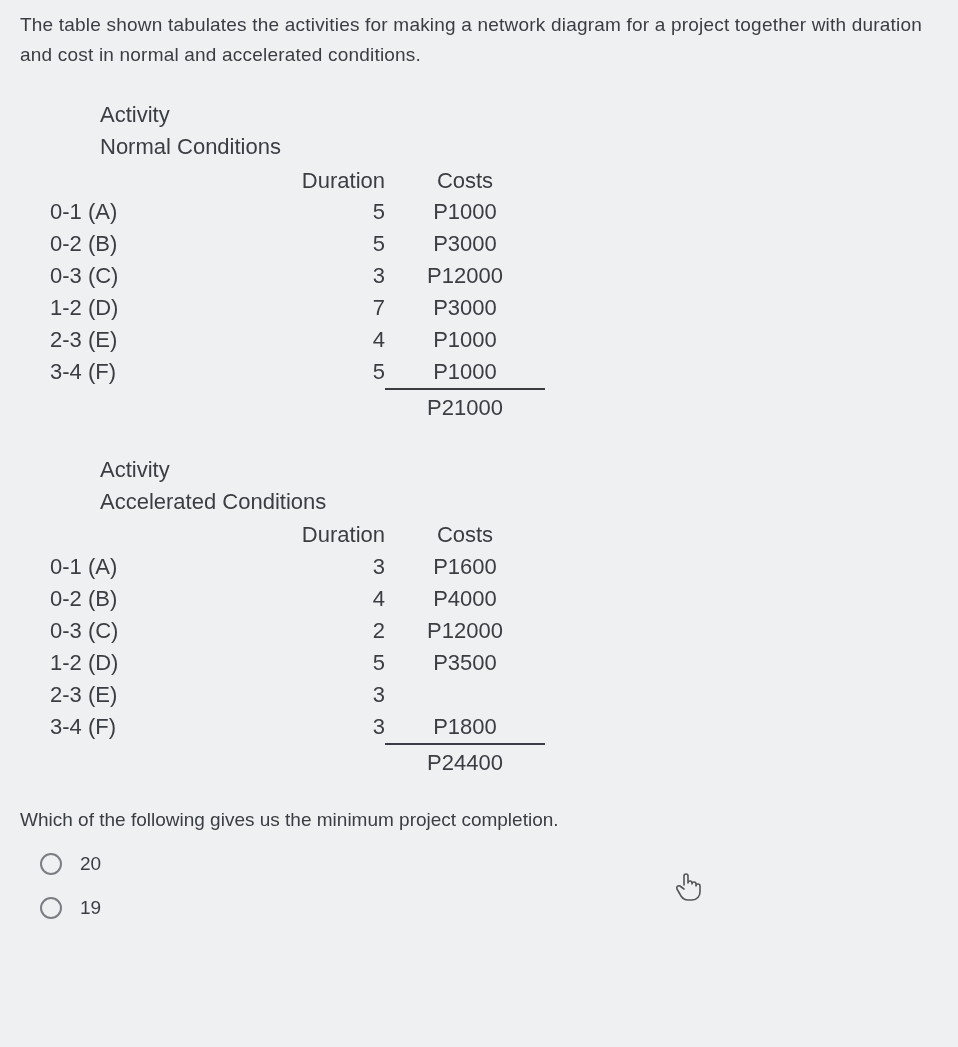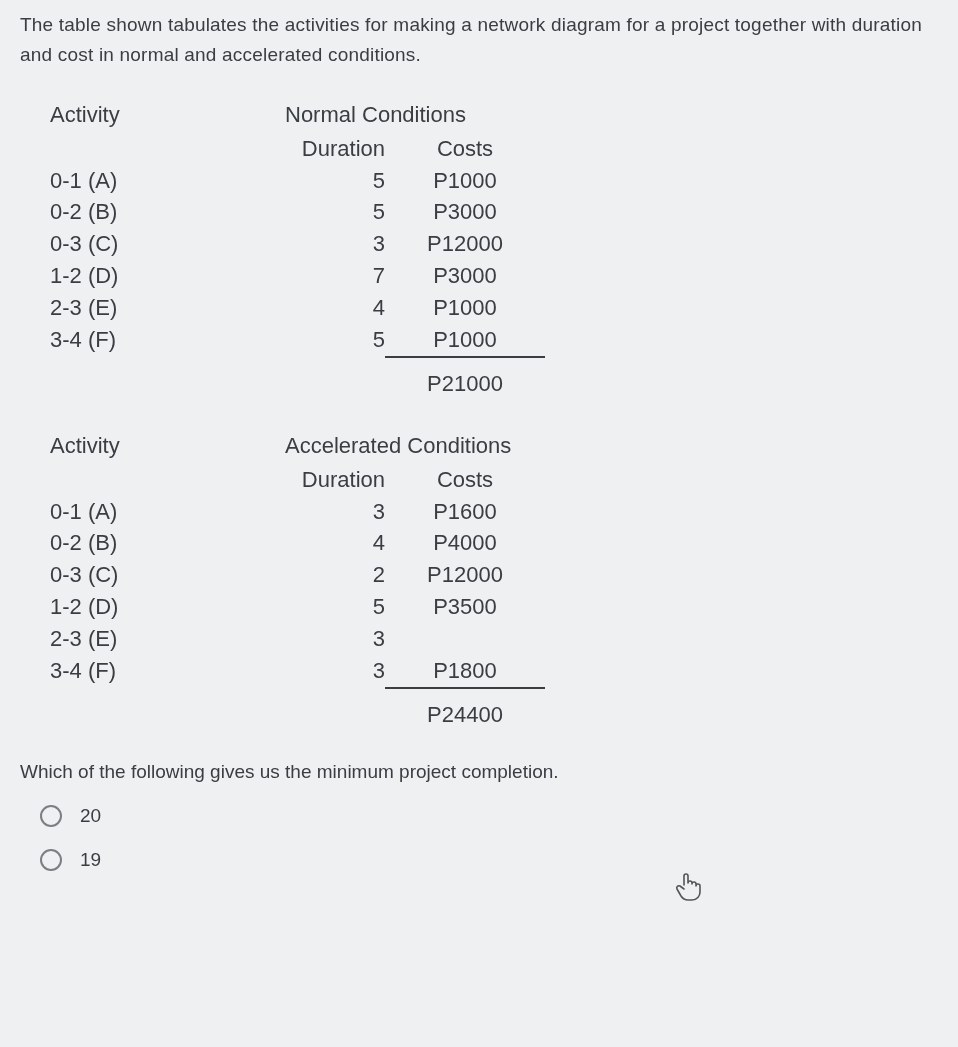--- a/index.html
+++ b/index.html
@@ -29,32 +29,33 @@
     align-items: baseline;
     font-size: 22px;
     line-height: 1.45;
   }
   .col-activity { width: 185px; }
   .col-duration { width: 150px; text-align: right; }
   .col-cost     { width: 160px; text-align: center; }
   .main-header {
     font-size: 22px;
     margin-bottom: 2px;
+    flex-direction: column;
   }
   .main-header .cond-label {
     flex: 0 0 auto;
     margin-left: 50px;
   }
   .sub-header .col-activity { font-size: 22px; }
   .sub-header .col-duration,
   .sub-header .col-cost { font-size: 22px; }
   .total-row .col-cost {
     border-top: 2px solid #3a3d42;
     display: inline-block;
-    padding-top: 10px;
+    padding-top: 2px;
   }
   .question {
     font-size: 19px;
     margin: 25px 0 20px 0;
   }
   .options {
     margin-left: 20px;
   }
   .option {
     display: flex;

